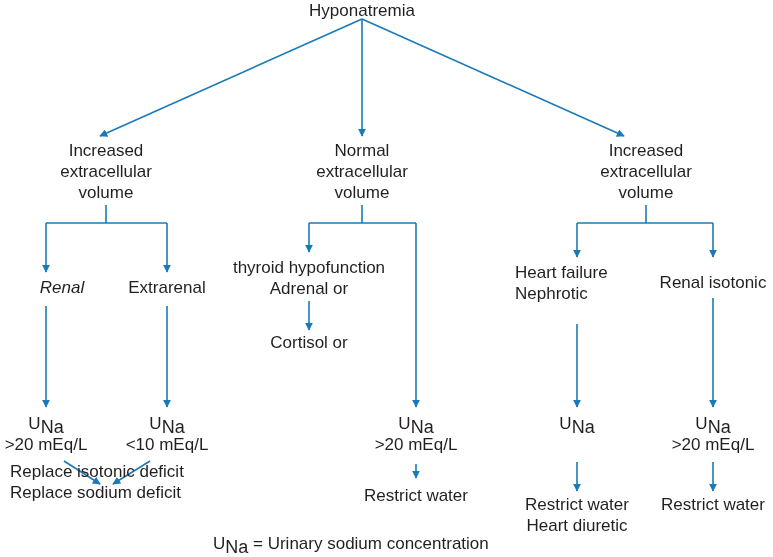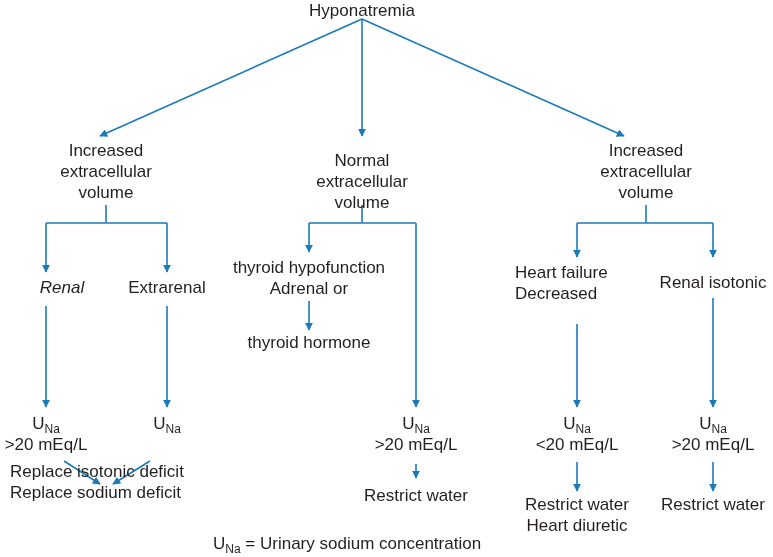--- a/index.html
+++ b/index.html
@@ -3,21 +3,21 @@
 <meta charset="utf-8">
 <style>
   html, body { margin: 0; padding: 0; background: #ffffff; }
   body { width: 773px; height: 557px; position: relative; overflow: hidden;
          font-family: "Liberation Sans", sans-serif; color: #231f20; }
   #edges { position: absolute; left: 0; top: 0; }
   .node { position: absolute; font-size: 17px; line-height: 21px; white-space: nowrap; }
   .node .line { display: block; }
   .center { transform: translateX(-50%); text-align: center; }
   .left { text-align: left; }
-  sub { font-size: 12px; vertical-align: -4px; line-height: 0; }
+  sub { font-size: 18px; vertical-align: -4px; line-height: 0; }
 </style>
 </head>
 <body>
 
 <svg id="edges" width="773" height="557" viewBox="0 0 773 557">
   <defs>
     <marker id="arrow" viewBox="0 0 10 10" refX="9" refY="5" markerWidth="5" markerHeight="5" orient="auto-start-reverse">
       <path d="M0,0 L10,5 L0,10 z" fill="#1a7ab8"></path>
     </marker>
   </defs>
@@ -64,61 +64,61 @@
 </div>
 <div class="node center" style="left:167px; top:277px;">
   <span class="line">Extrarenal</span>
 </div>
 <div class="node center" style="left:46px; top:413px;">
   <span class="line"><span>U</span><sub>Na</sub></span>
   <span class="line">&gt;20 mEq/L</span>
 </div>
 <div class="node center" style="left:167px; top:413px;">
   <span class="line"><span>U</span><sub>Na</sub></span>
+  <span class="line">&lt;10 mEq/L</span>
 </div>
 <div class="node left" style="left:10px; top:461px;">
   <span class="line">Replace isotonic deficit</span>
   <span class="line">Replace sodium deficit</span>
 </div>
 
-<div class="node center" style="left:362px; top:150px;text-align:center;">
+<div class="node center" style="left:362px; top:140px;text-align:center;">
   <span class="line">Normal</span>
   <span class="line">extracellular</span>
   <span class="line">volume</span>
 </div>
 <div class="node center" style="left:309px; top:257px;">
   <span class="line">thyroid hypofunction</span>
   <span class="line">Adrenal or</span>
 </div>
 <div class="node center" style="left:309px; top:332px;">
-  <span class="line">thyroid hormone</span>
+  <span class="line">Cortisol or</span>
 </div>
 <div class="node center" style="left:416px; top:413px;">
   <span class="line"><span>U</span><sub>Na</sub></span>
   <span class="line">&gt;20 mEq/L</span>
 </div>
 <div class="node center" style="left:416px; top:485px;">
   <span class="line">Restrict water</span>
 </div>
 
 <div class="node center" style="left:646px; top:140px;text-align:center;">
   <span class="line">Increased</span>
   <span class="line">extracellular</span>
   <span class="line">volume</span>
 </div>
 <div class="node left" style="left:515px; top:262px;">
   <span class="line">Heart failure</span>
-  <span class="line">Decreased</span>
+  <span class="line">Nephrotic</span>
 </div>
 <div class="node center" style="left:713px; top:272px;">
   <span class="line">Renal isotonic</span>
 </div>
 <div class="node center" style="left:577px; top:413px;">
   <span class="line"><span>U</span><sub>Na</sub></span>
-  <span class="line">&lt;20 mEq/L</span>
 </div>
 <div class="node center" style="left:713px; top:413px;">
   <span class="line"><span>U</span><sub>Na</sub></span>
   <span class="line">&gt;20 mEq/L</span>
 </div>
 <div class="node center" style="left:577px; top:494px;">
   <span class="line">Restrict water</span>
   <span class="line">Heart diuretic</span>
 </div>
 <div class="node center" style="left:713px; top:494px;">

